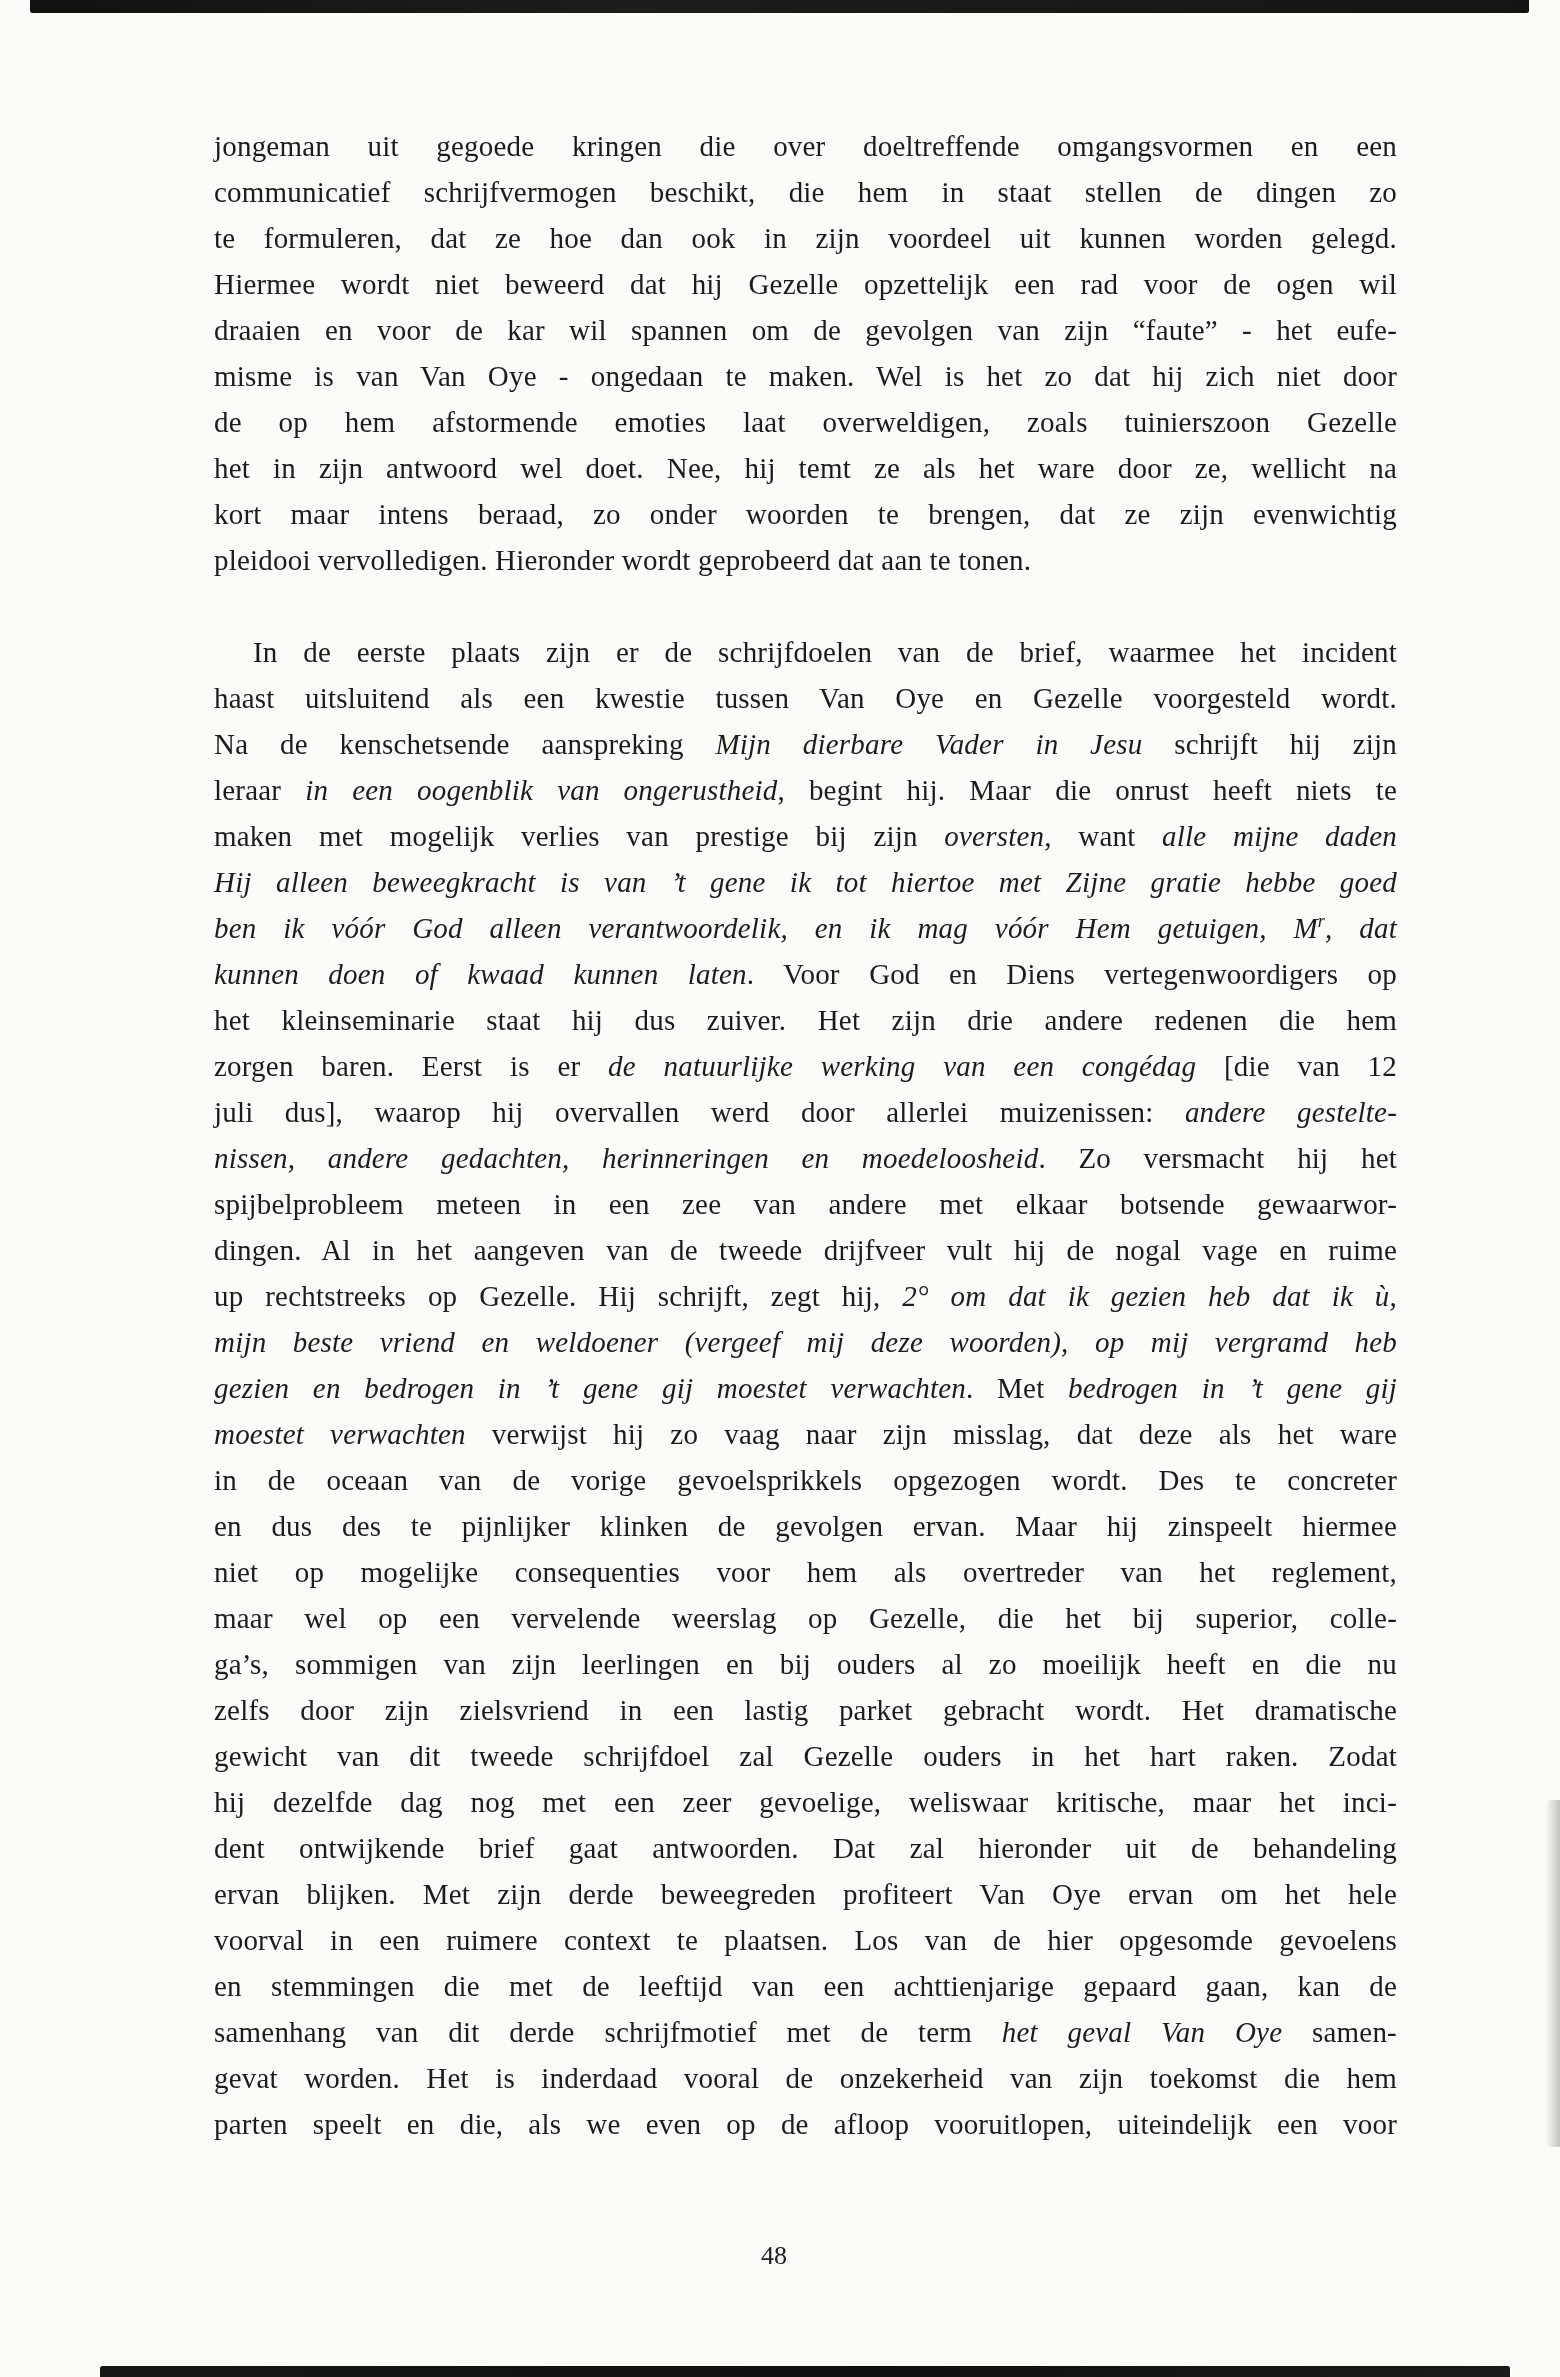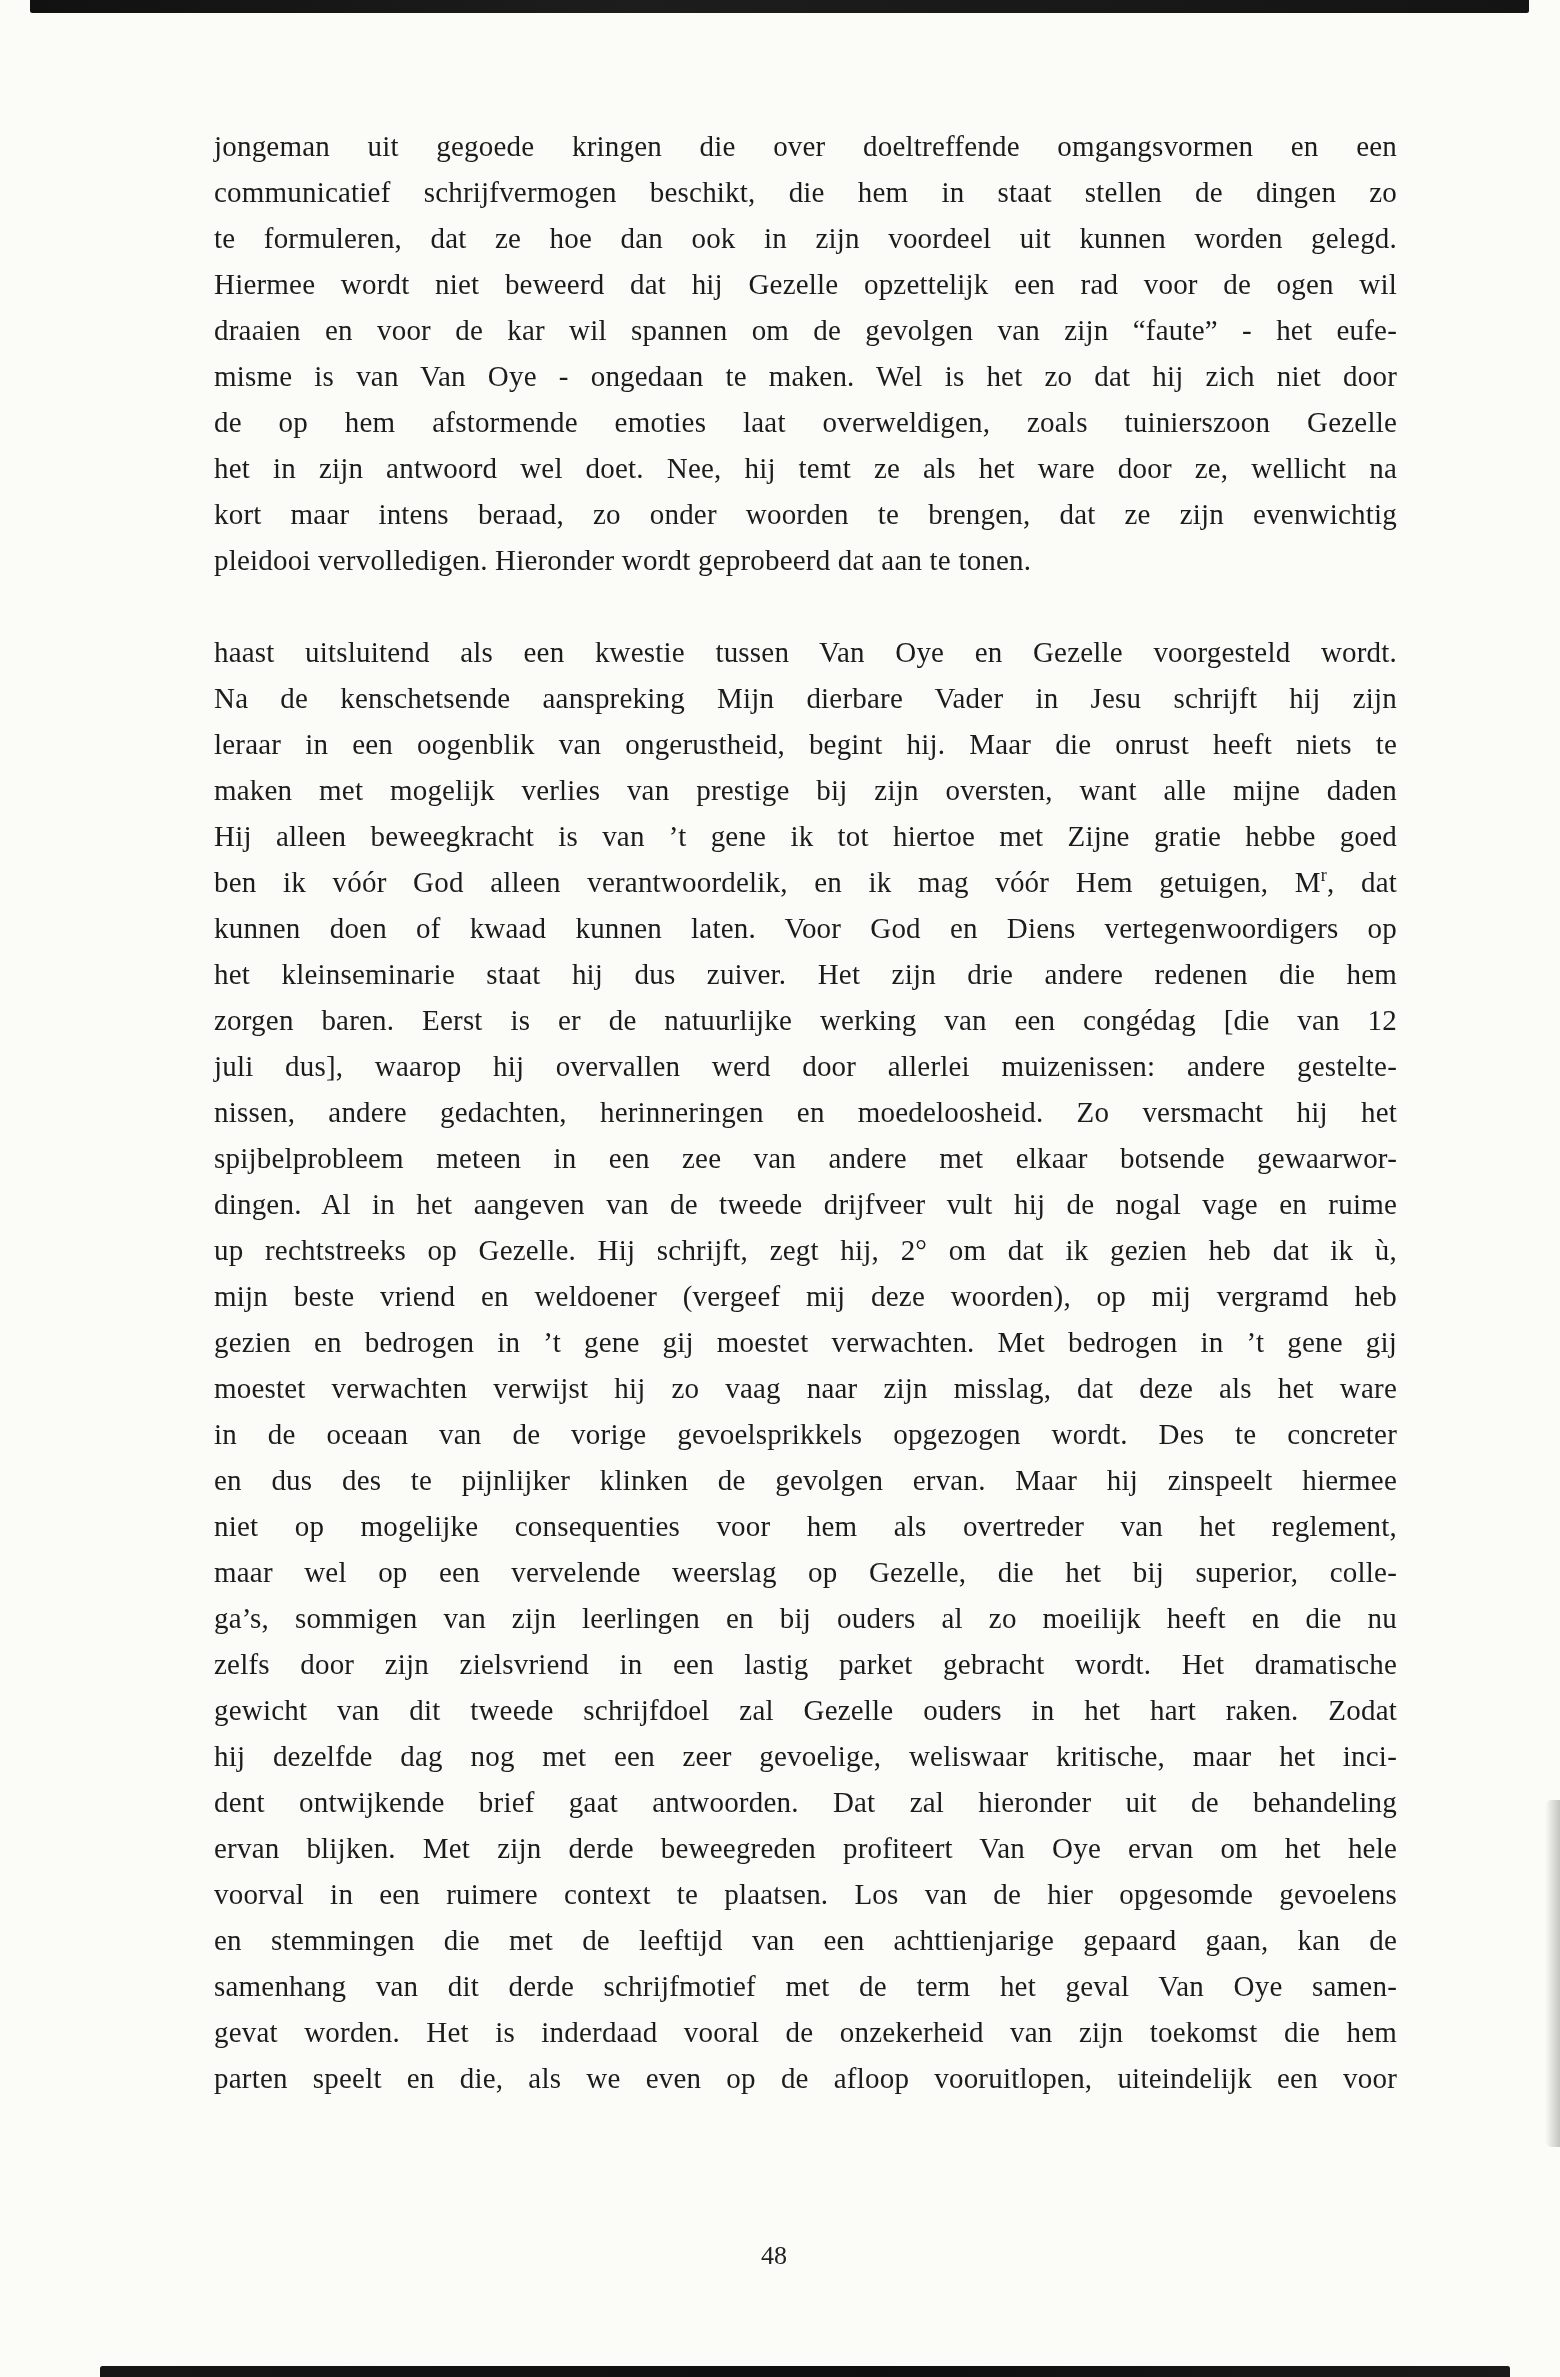--- a/index.html
+++ b/index.html
@@ -37,20 +37,21 @@
     white-space: normal;
     min-height: 46px;
   }
   .line.no-just {
     text-align-last: left;
   }
   .line.first-indent {
     text-indent: 39px;
   }
   .it {
+    font-style: italic;
   }
   sup {
     font-size: 0.62em;
     line-height: 0;
     vertical-align: super;
   }
   .page-number {
     position: absolute;
     left: 0;
     right: 12px;
@@ -100,20 +101,21 @@
         <div class="line"><span>te formuleren, dat ze hoe dan ook in zijn voordeel uit kunnen worden gelegd.</span></div>
         <div class="line"><span>Hiermee wordt niet beweerd dat hij Gezelle opzettelijk een rad voor de ogen wil</span></div>
         <div class="line"><span>draaien en voor de kar wil spannen om de gevolgen van zijn “faute” - het eufe-</span></div>
         <div class="line"><span>misme is van Van Oye - ongedaan te maken. Wel is het zo dat hij zich niet door</span></div>
         <div class="line"><span>de op hem afstormende emoties laat overweldigen, zoals tuinierszoon Gezelle</span></div>
         <div class="line"><span>het in zijn antwoord wel doet. Nee, hij temt ze als het ware door ze, wellicht na</span></div>
         <div class="line"><span>kort maar intens beraad, zo onder woorden te brengen, dat ze zijn evenwichtig</span></div>
         <div class="line no-just"><span>pleidooi vervolledigen. Hieronder wordt geprobeerd dat aan te tonen.</span></div>
       </div>
       <div class="paragraph">
+        <div class="line first-indent"><span>In de eerste plaats zijn er de schrijfdoelen van de brief, waarmee het incident</span></div>
         <div class="line"><span>haast uitsluitend als een kwestie tussen Van Oye en Gezelle voorgesteld wordt.</span></div>
         <div class="line"><span>Na de kenschetsende aanspreking </span><span class="it">Mijn dierbare Vader in Jesu</span><span> schrijft hij zijn</span></div>
         <div class="line"><span>leraar </span><span class="it">in een oogenblik van ongerustheid</span><span>, begint hij. Maar die onrust heeft niets te</span></div>
         <div class="line"><span>maken met mogelijk verlies van prestige bij zijn </span><span class="it">oversten</span><span>, want </span><span class="it">alle mijne daden</span></div>
         <div class="line"><span class="it">Hij alleen beweegkracht is van ’t gene ik tot hiertoe met Zijne gratie hebbe goed</span></div>
         <div class="line"><span class="it">ben ik vóór God alleen verantwoordelik, en ik mag vóór Hem getuigen, M</span><sup class="it">r</sup><span class="it">, dat</span></div>
         <div class="line"><span class="it">kunnen doen of kwaad kunnen laten</span><span>. Voor God en Diens vertegenwoordigers op</span></div>
         <div class="line"><span>het kleinseminarie staat hij dus zuiver. Het zijn drie andere redenen die hem</span></div>
         <div class="line"><span>zorgen baren. Eerst is er </span><span class="it">de natuurlijke werking van een congédag</span><span> [die van 12</span></div>
         <div class="line"><span>juli dus], waarop hij overvallen werd door allerlei muizenissen: </span><span class="it">andere gestelte-</span></div>

